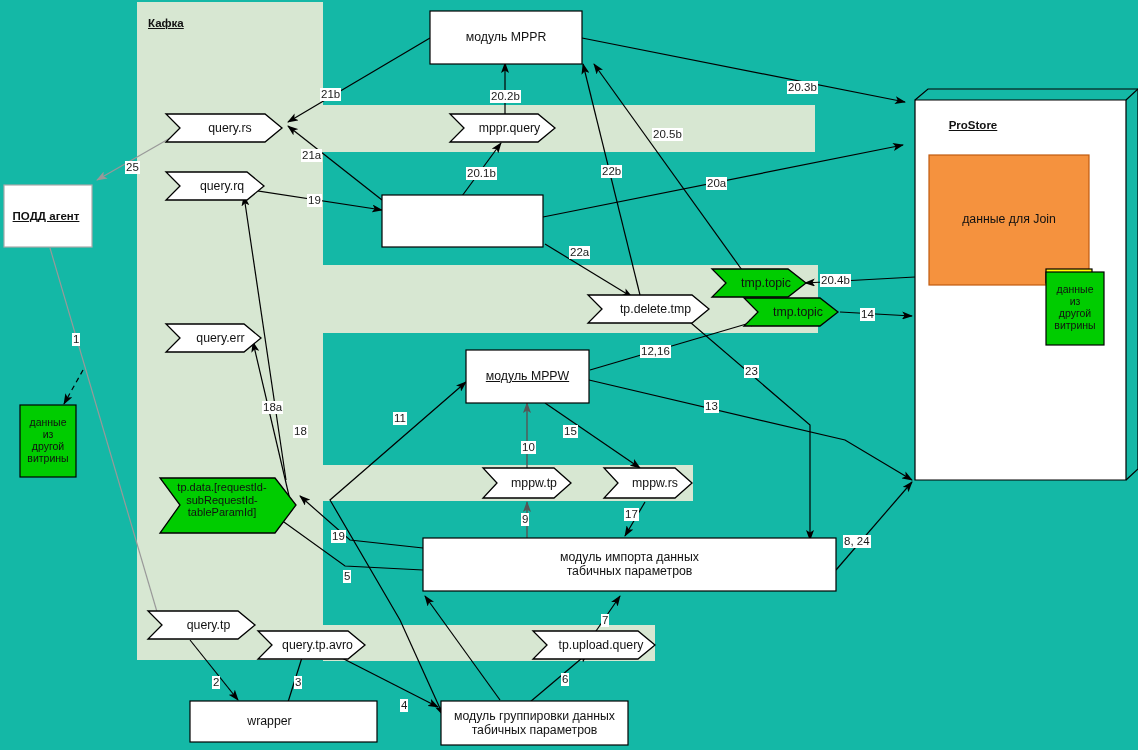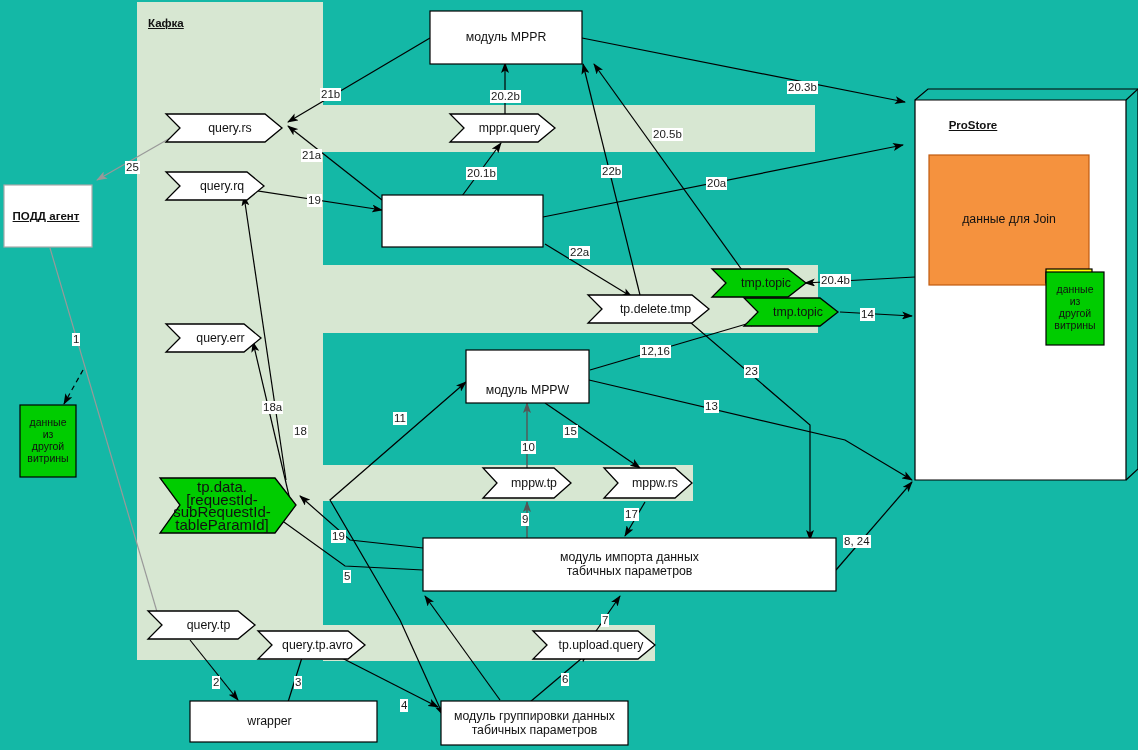--- a/index.html
+++ b/index.html
@@ -17,21 +17,21 @@
   .band{fill:#d7e7d2;stroke:none;}
   .kafkacol{fill:#d7e7d2;stroke:none;}
   .orange{fill:#f5923e;stroke:#c05b10;stroke-width:1.2;}
   .greenbox{fill:#00cc00;stroke:#000;stroke-width:1.2;}
   .yellowbox{fill:#ffff00;stroke:#000;stroke-width:1.2;}
   .lbl{position:absolute;font-size:11.5px;color:#1a1a1a;white-space:nowrap;
        background:#fff;padding:0 1px;line-height:13px;}
   .nodetext{position:absolute;font-size:12.3px;color:#111;text-align:center;
             line-height:14px;white-space:pre-line;pointer-events:none;}
   .nodetext.u{text-decoration:underline;font-weight:bold;font-size:11.5px;}
-  .nodetext.small{font-size:15px;line-height:12.5px;}
+  .nodetext.small{font-size:11px;line-height:12.5px;}
   .nodetext.tiny{font-size:10.5px;line-height:12px;}
 </style>
 </head>
 <body>
 
 <div id="canvas">
 
   <svg class="layer">
     <defs>
       <marker id="ah" markerWidth="11" markerHeight="8" refX="10" refY="4" orient="auto" markerUnits="userSpaceOnUse">
@@ -193,21 +193,21 @@
 
   <div class="nodetext" style="left:464px;top:121px;width:91px;">mppr.query</div>
   <div class="nodetext" style="left:602px;top:302px;width:107px;">tp.delete.tmp</div>
   <div class="nodetext" style="left:726px;top:276px;width:80px;">tmp.topic</div>
   <div class="nodetext" style="left:758px;top:305px;width:80px;">tmp.topic</div>
   <div class="nodetext" style="left:497px;top:476px;width:74px;">mppw.tp</div>
   <div class="nodetext" style="left:618px;top:476px;width:74px;">mppw.rs</div>
   <div class="nodetext" style="left:547px;top:638px;width:108px;">tp.upload.query</div>
 
   <div class="nodetext" style="left:430px;top:30px;width:152px;">модуль MPPR</div>
-  <div class="nodetext" style="left:466px;top:383px;width:123px;">модуль MPPW</div>
+  <div class="nodetext" style="left:466px;top:369px;width:123px;text-decoration:underline;">модуль MPPW</div>
   <div class="nodetext" style="left:423px;top:550px;width:413px;">модуль импорта данных
 табичных параметров</div>
   <div class="nodetext" style="left:441px;top:709px;width:187px;">модуль группировки данных
 табичных параметров</div>
   <div class="nodetext" style="left:190px;top:714px;width:159px;">wrapper</div>
 
   <div class="nodetext" style="left:929px;top:212px;width:160px;">данные для Join</div>
   <div class="nodetext tiny" style="left:1046px;top:283px;width:58px;">данные
 из
 другой

